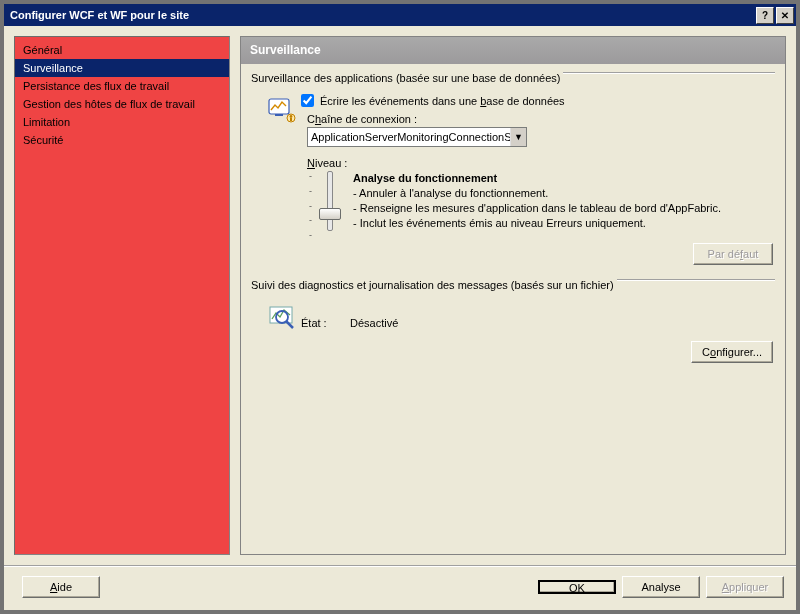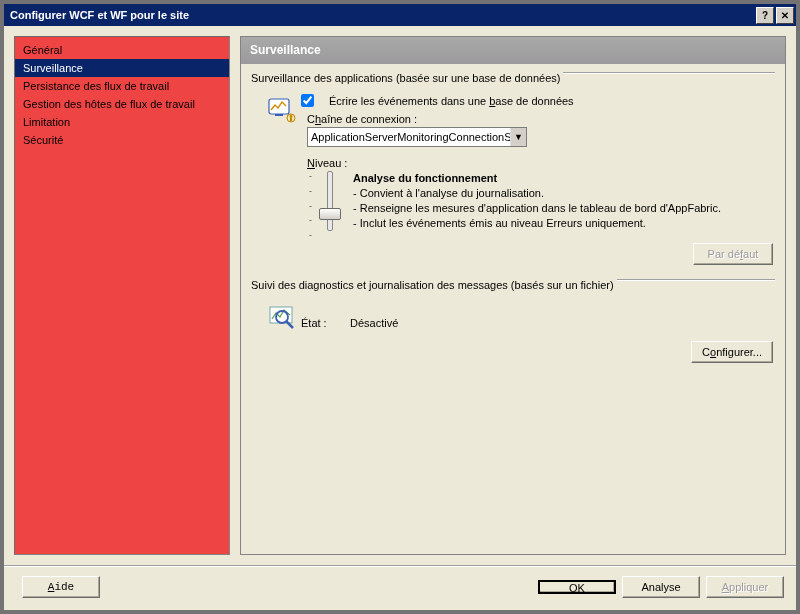--- a/index.html
+++ b/index.html
@@ -98,21 +98,21 @@
     padding-top: 6px;
   }
   .icon-box {
     width: 36px;
     display:flex; justify-content:center;
     padding-top:2px;
   }
   .row { display:flex; }
   .inner { flex:1; }
   .checkbox-row {
-    display:flex; align-items:center; gap:15px;
+    display:flex; align-items:center; gap:6px;
     margin-bottom:6px;
   }
   input[type=checkbox]{ width:13px; height:13px; margin:0;}
   .sub-indent { margin-left:6px; }
   .select {
     width: 220px;
     border:1px solid #7b7d7b; background:#fff;
     height:20px; display:flex; align-items:center;
     padding-left:3px;
     margin-top:2px;
@@ -173,21 +173,21 @@
   .state-row { margin-top:16px; }
   .state-label { display:inline-block; width:46px;}
   .footer {
     border-top:1px solid #a0a0a0;
     box-shadow: inset 0 1px 0 #fff;
     padding: 10px 12px 12px;
     display:flex; align-items:center;
   }
   .footer .spacer{flex:1;}
   .footer .btn { min-width:78px; margin-left:6px;}
-  .footer .help-btn{ min-width:78px;font-family:Liberation Mono, monospace;}
+  .footer .help-btn{ min-width:78px;}
   u { text-decoration: underline; }
   .monitor-icon svg, .magnify-icon svg { display:block;}
 </style>
 </head>
 <body>
 
 <div class="window">
   <div class="titlebar">
     <span class="title">Configurer WCF et WF pour le site</span>
     <div class="tb-btn">?</div>
@@ -253,21 +253,21 @@
                         <span>-</span>
                         <span>-</span>
                         <span>-</span>
                     </div>
                     <div class="slider-track">
                       <div class="slider-thumb"></div>
                     </div>
                   </div>
                   <div class="level-text">
                     <div class="bold">Analyse du fonctionnement</div>
-                    <div>- Convient à l'analyse du journalisation.</div>
+                    <div>- Annuler à l'analyse du fonctionnement.</div>
                     <div>- Renseigne les mesures d'application dans le tableau de bord d'AppFabric.</div>
                     <div>- Inclut les événements émis au niveau Erreurs uniquement.</div>
                   </div>
                 </div>
               </div>
 
               <div class="right-btn-row">
                 <button class="btn disabled">
                   <span>Par dé</span><u>f</u><span>aut</span>
                 </button>

